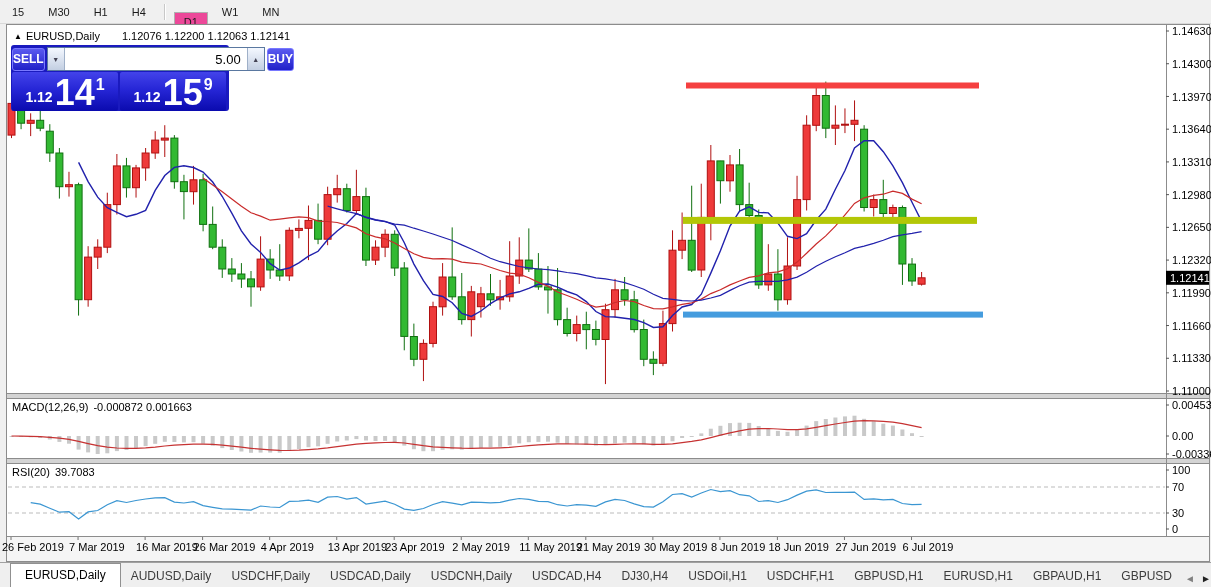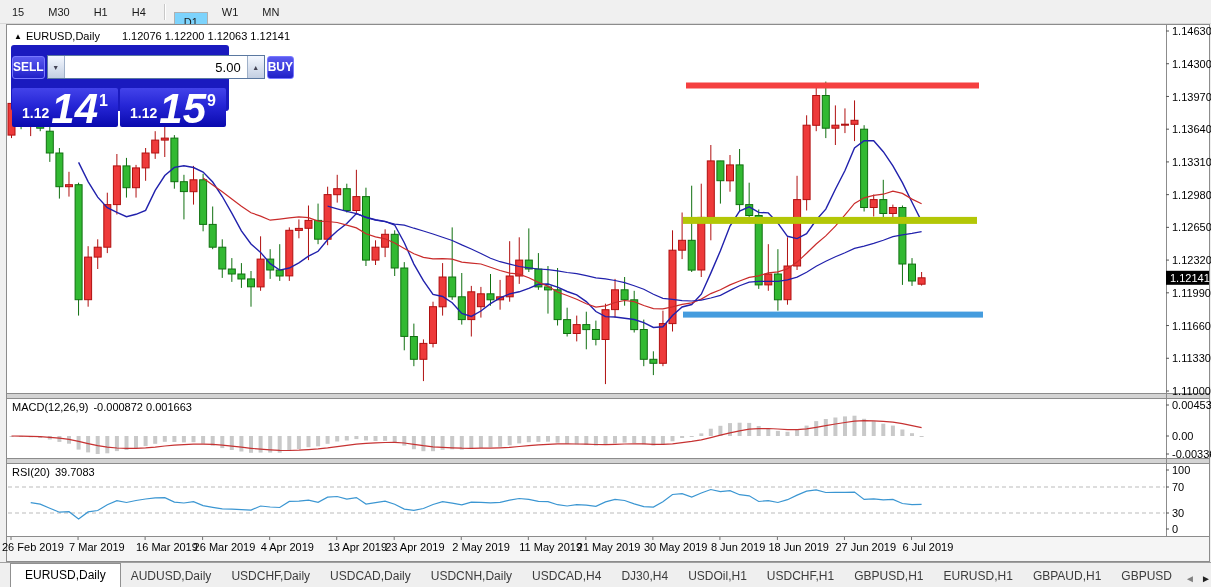--- a/index.html
+++ b/index.html
@@ -3,51 +3,51 @@
 <meta charset="utf-8">
 <style>
   html,body{margin:0;padding:0;}
   body{font-family:"Liberation Sans","DejaVu Sans",sans-serif;background:#e8e8e8;}
   #app{position:relative;width:1211px;height:587px;background:#f0f0f0;overflow:hidden;padding-left:36px;}
 
   
   #tf-toolbar{position:absolute;left:0;top:0;width:1211px;height:23px;background:#f0f0f0;
     border-bottom:1px solid #d9d9d9;display:flex;align-items:center;font-size:11px;color:#1a1a1a;}
   .tf-btn{padding:3px 9px;margin:0 2px;border:1px solid transparent;cursor:default;}
-  .tf-btn.active{background:#7dd3fc;border:1px solid #b0b0b0;margin-top:20px;}
+  .tf-btn.active{background:#ec4899;border:1px solid #b0b0b0;margin-top:20px;}
   .tf-sep{width:1px;height:16px;background:#c8c8c8;border-right:1px solid #fff;margin:0 6px;}
 
   
   #chart-window{position:absolute;left:6px;top:24px;width:1203px;height:537px;}
   svg{position:absolute;left:-6px;top:-24px;}
 
   
   #chart-title{position:absolute;left:8px;top:6px;font-size:11px;color:#000;white-space:nowrap;}
   #chart-title .marker{font-size:8px;vertical-align:1px;margin-right:4px;}
   #chart-title .ohlc{margin-left:22px;}
 
   
   #trade-widget{position:absolute;left:5px;top:21px;width:218px;height:66px;background:#1a1abf;
     border-radius:3px;padding:0;}
-  .w-row1{display:flex;height:42px;align-items:center;}
+  .w-row1{display:flex;height:26px;align-items:center;}
   .trade-btn{width:63px;height:23px;margin:2px 1px 0 1px;background:linear-gradient(#5a5af0,#2020c8);
     border:1px solid #7878ff;border-radius:3px;color:#fff;font-size:12px;font-weight:bold;
     font-family:inherit;cursor:pointer;padding:0;}
   .spin{flex:1;display:flex;height:22px;margin:2px 1px 0 1px;border:1px solid #5a78a0;background:#d946ef;}
   .spin-btn{width:17px;background:linear-gradient(#f4f8ff,#c3cfe2);border:none;border-left:1px solid #9fb0c8;
     border-right:1px solid #9fb0c8;font-size:7px;color:#445;padding:0;cursor:pointer;}
   .spin-btn:first-child{border-left:none;}
   .spin-btn:last-child{border-right:none;}
   .vol{flex:1;border:none;outline:none;text-align:right;font-size:13px;padding:0 6px 0 0;
     font-family:inherit;color:#000;min-width:0;}
   .w-row2{display:flex;height:39px;margin-top:1px;}
   .price-box{width:106px;margin:0 1px;background:linear-gradient(180deg,#4343ea 0%,#2626d6 45%,#0a0aae 100%);
     border-radius:2px;display:flex;align-items:flex-end;justify-content:center;color:#fff;cursor:pointer;}
   .p-small{font-size:14px;font-weight:bold;margin:0 2px 6px 0;}
-  .p-big{font-size:42px;font-weight:bold;line-height:36px;font-style:italic;}
+  .p-big{font-size:36px;font-weight:bold;line-height:36px;}
   .p-sup{font-size:16px;font-weight:bold;margin:0 0 17px 1px;}
 
   
   .ind-label{position:absolute;left:6px;font-size:11px;color:#000;white-space:nowrap;}
   #macd-label{top:377px;}
   #rsi-label{top:442px;}
   .ind-vals{margin-left:5px;text-align:center;}
 
   
   #tab-bar{position:absolute;left:0;top:562px;width:1211px;height:25px;background:#efefef;

